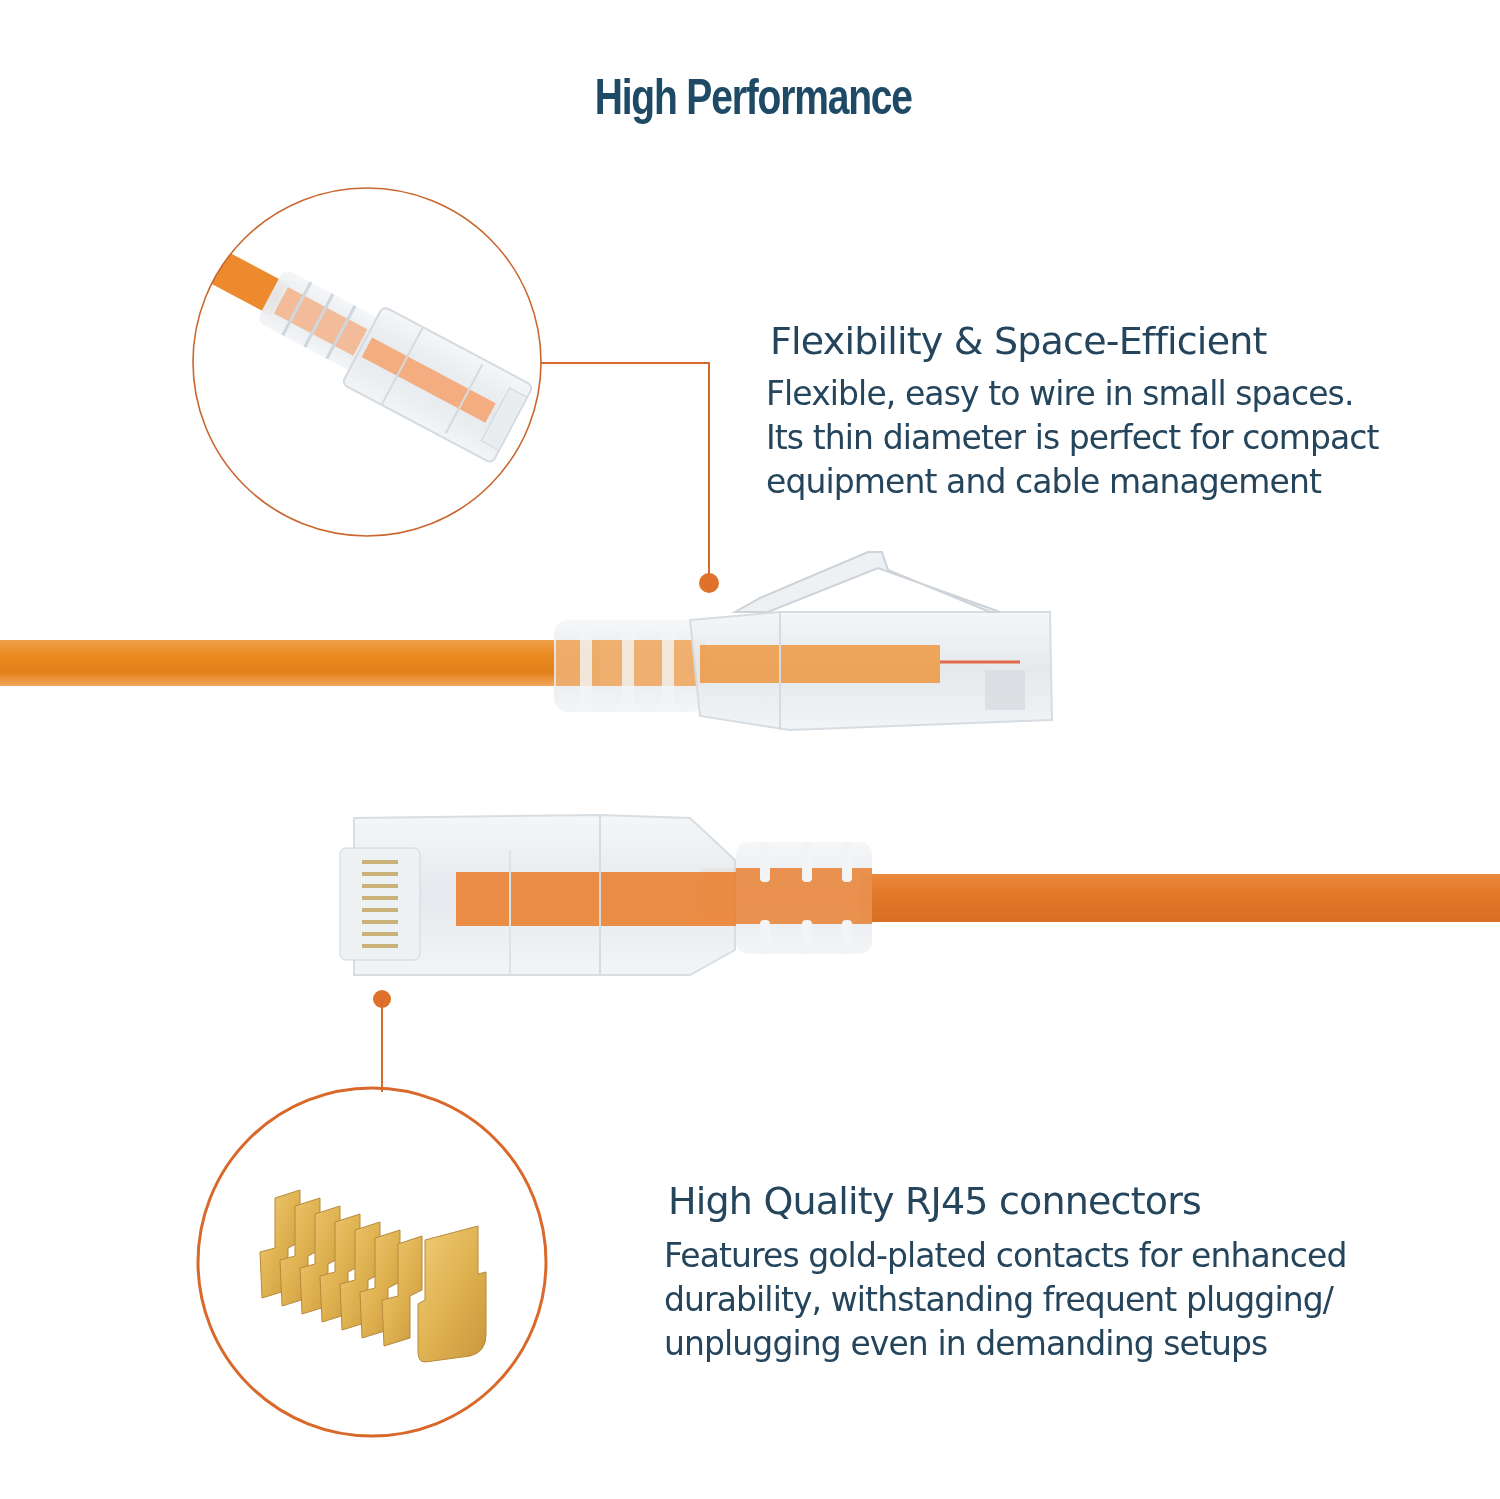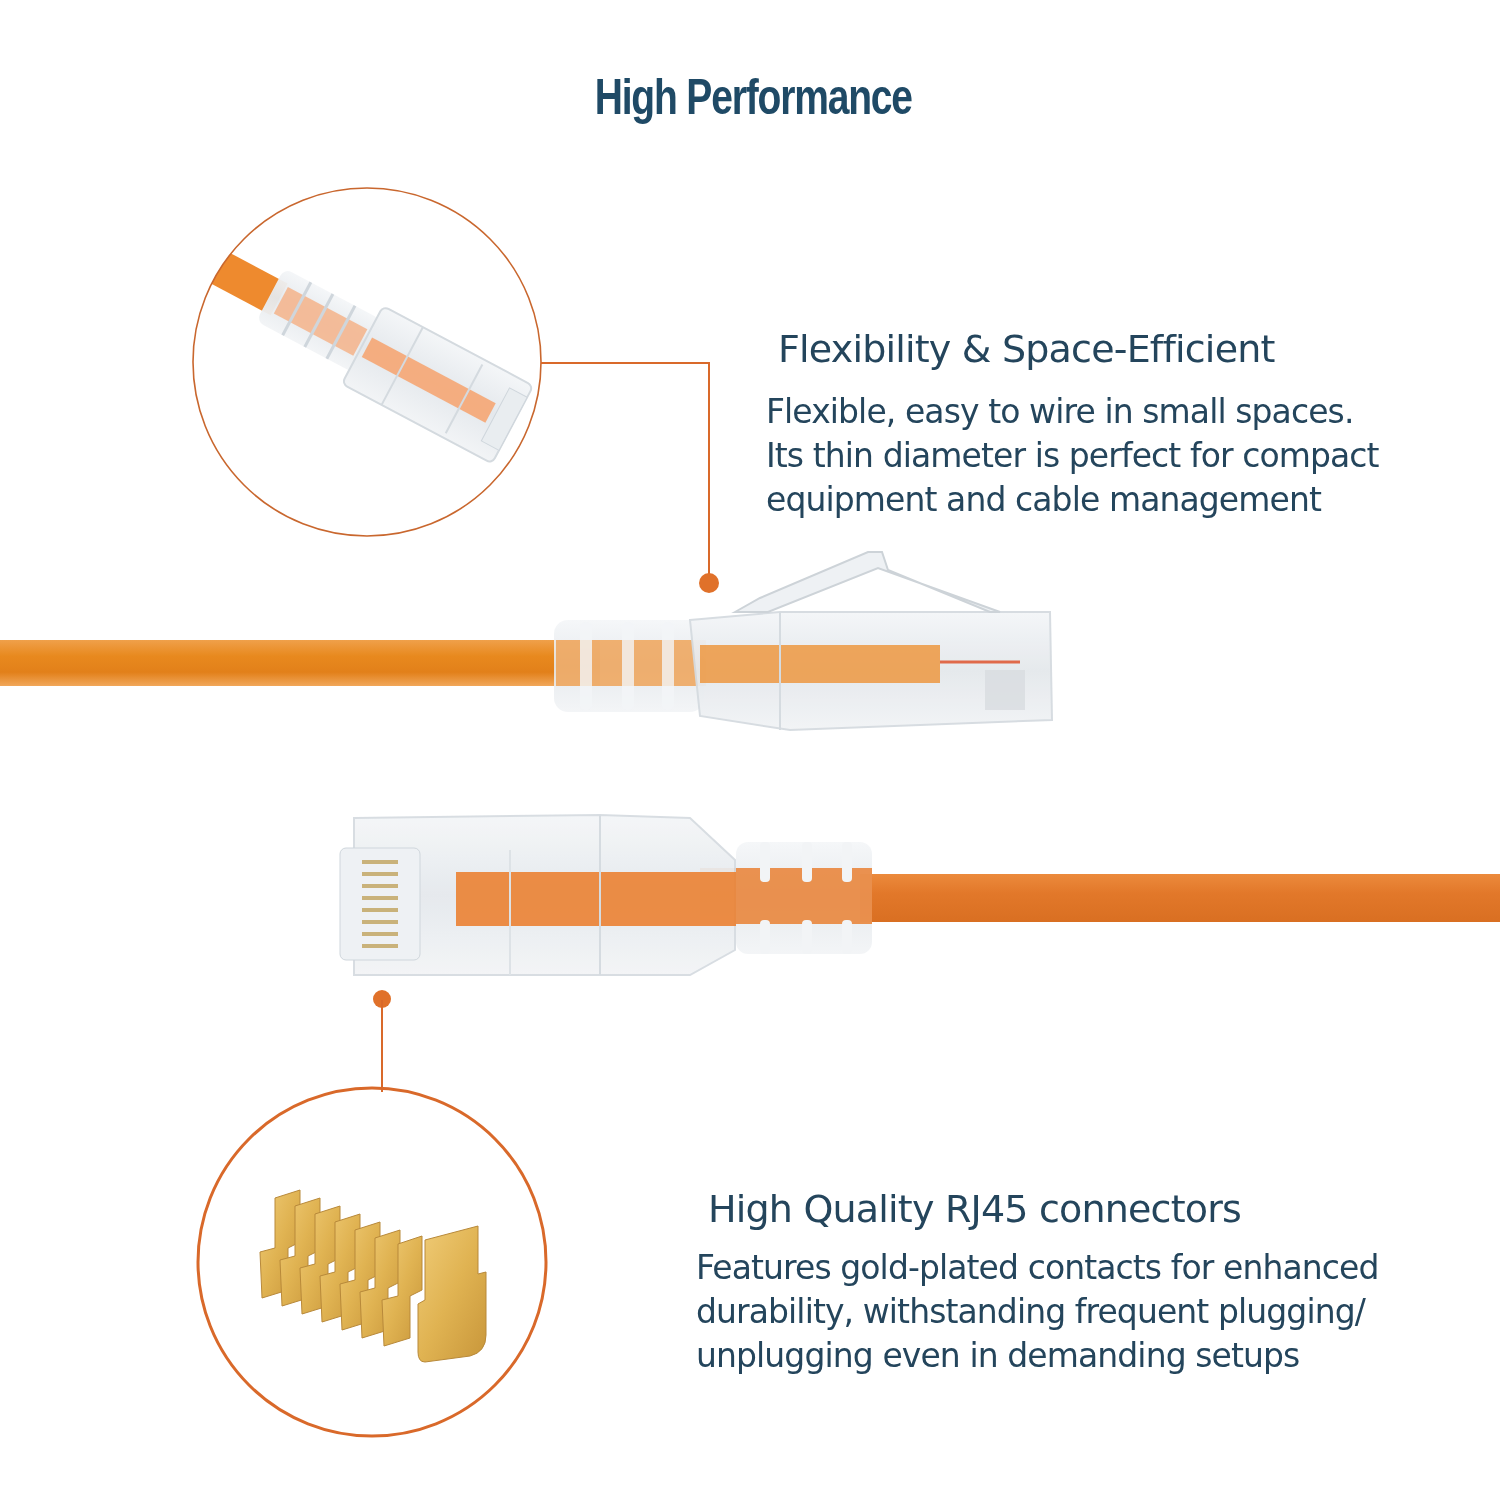--- a/index.html
+++ b/index.html
@@ -2,27 +2,27 @@
 <html><head>
 <meta charset="utf-8">
 <style>
   html, body { margin: 0; padding: 0; background: #ffffff; }
   body { width: 1500px; height: 1499px; position: relative; overflow: hidden;
          font-family: "DejaVu Sans", "Liberation Sans", sans-serif; color: #1e3a4c; }
   .title { position: absolute; left: 0; width: 1500px; top: 68px; text-align: center;
            font-family: "Liberation Sans", sans-serif; font-weight: bold; font-size: 50px;
            letter-spacing: -1.5px; color: #1f4a66; transform: scaleX(0.78); transform-origin: 765px 0; }
   .feature { position: absolute; }
-  .feature h2 { margin: 12px; font-weight: normal; font-size: 38px; line-height: 50px; color: #24455c;
+  .feature h2 { margin: 4px; font-weight: normal; font-size: 38px; line-height: 50px; color: #24455c;
                 font-family: "DejaVu Sans", sans-serif; letter-spacing: -0.8px; }
   .feature p { margin: 0; font-size: 33px; line-height: 44px; color: #24455c;
                font-family: "DejaVu Sans", sans-serif; letter-spacing: -0.9px; white-space: pre-line; }
   #feat1 { left: 766px; top: 312px; }
-  #feat1 p { margin-top: 16px; }
-  #feat2 { left: 696px; top: 1172px; }
+  #feat1 p { margin-top: 6px; }
+  #feat2 { left: 664px; top: 1172px; }
   #feat2 p { margin-top: 8px; }
   svg.art { position: absolute; left: 0; top: 0; }
 </style>
 </head>
 <body>
 
 <svg class="art" width="1500" height="1499" viewBox="0 0 1500 1499">
   <defs>
     <linearGradient id="cableTop" x1="0" y1="0" x2="0" y2="1">
       <stop offset="0" stop-color="#f0a04a"></stop>

